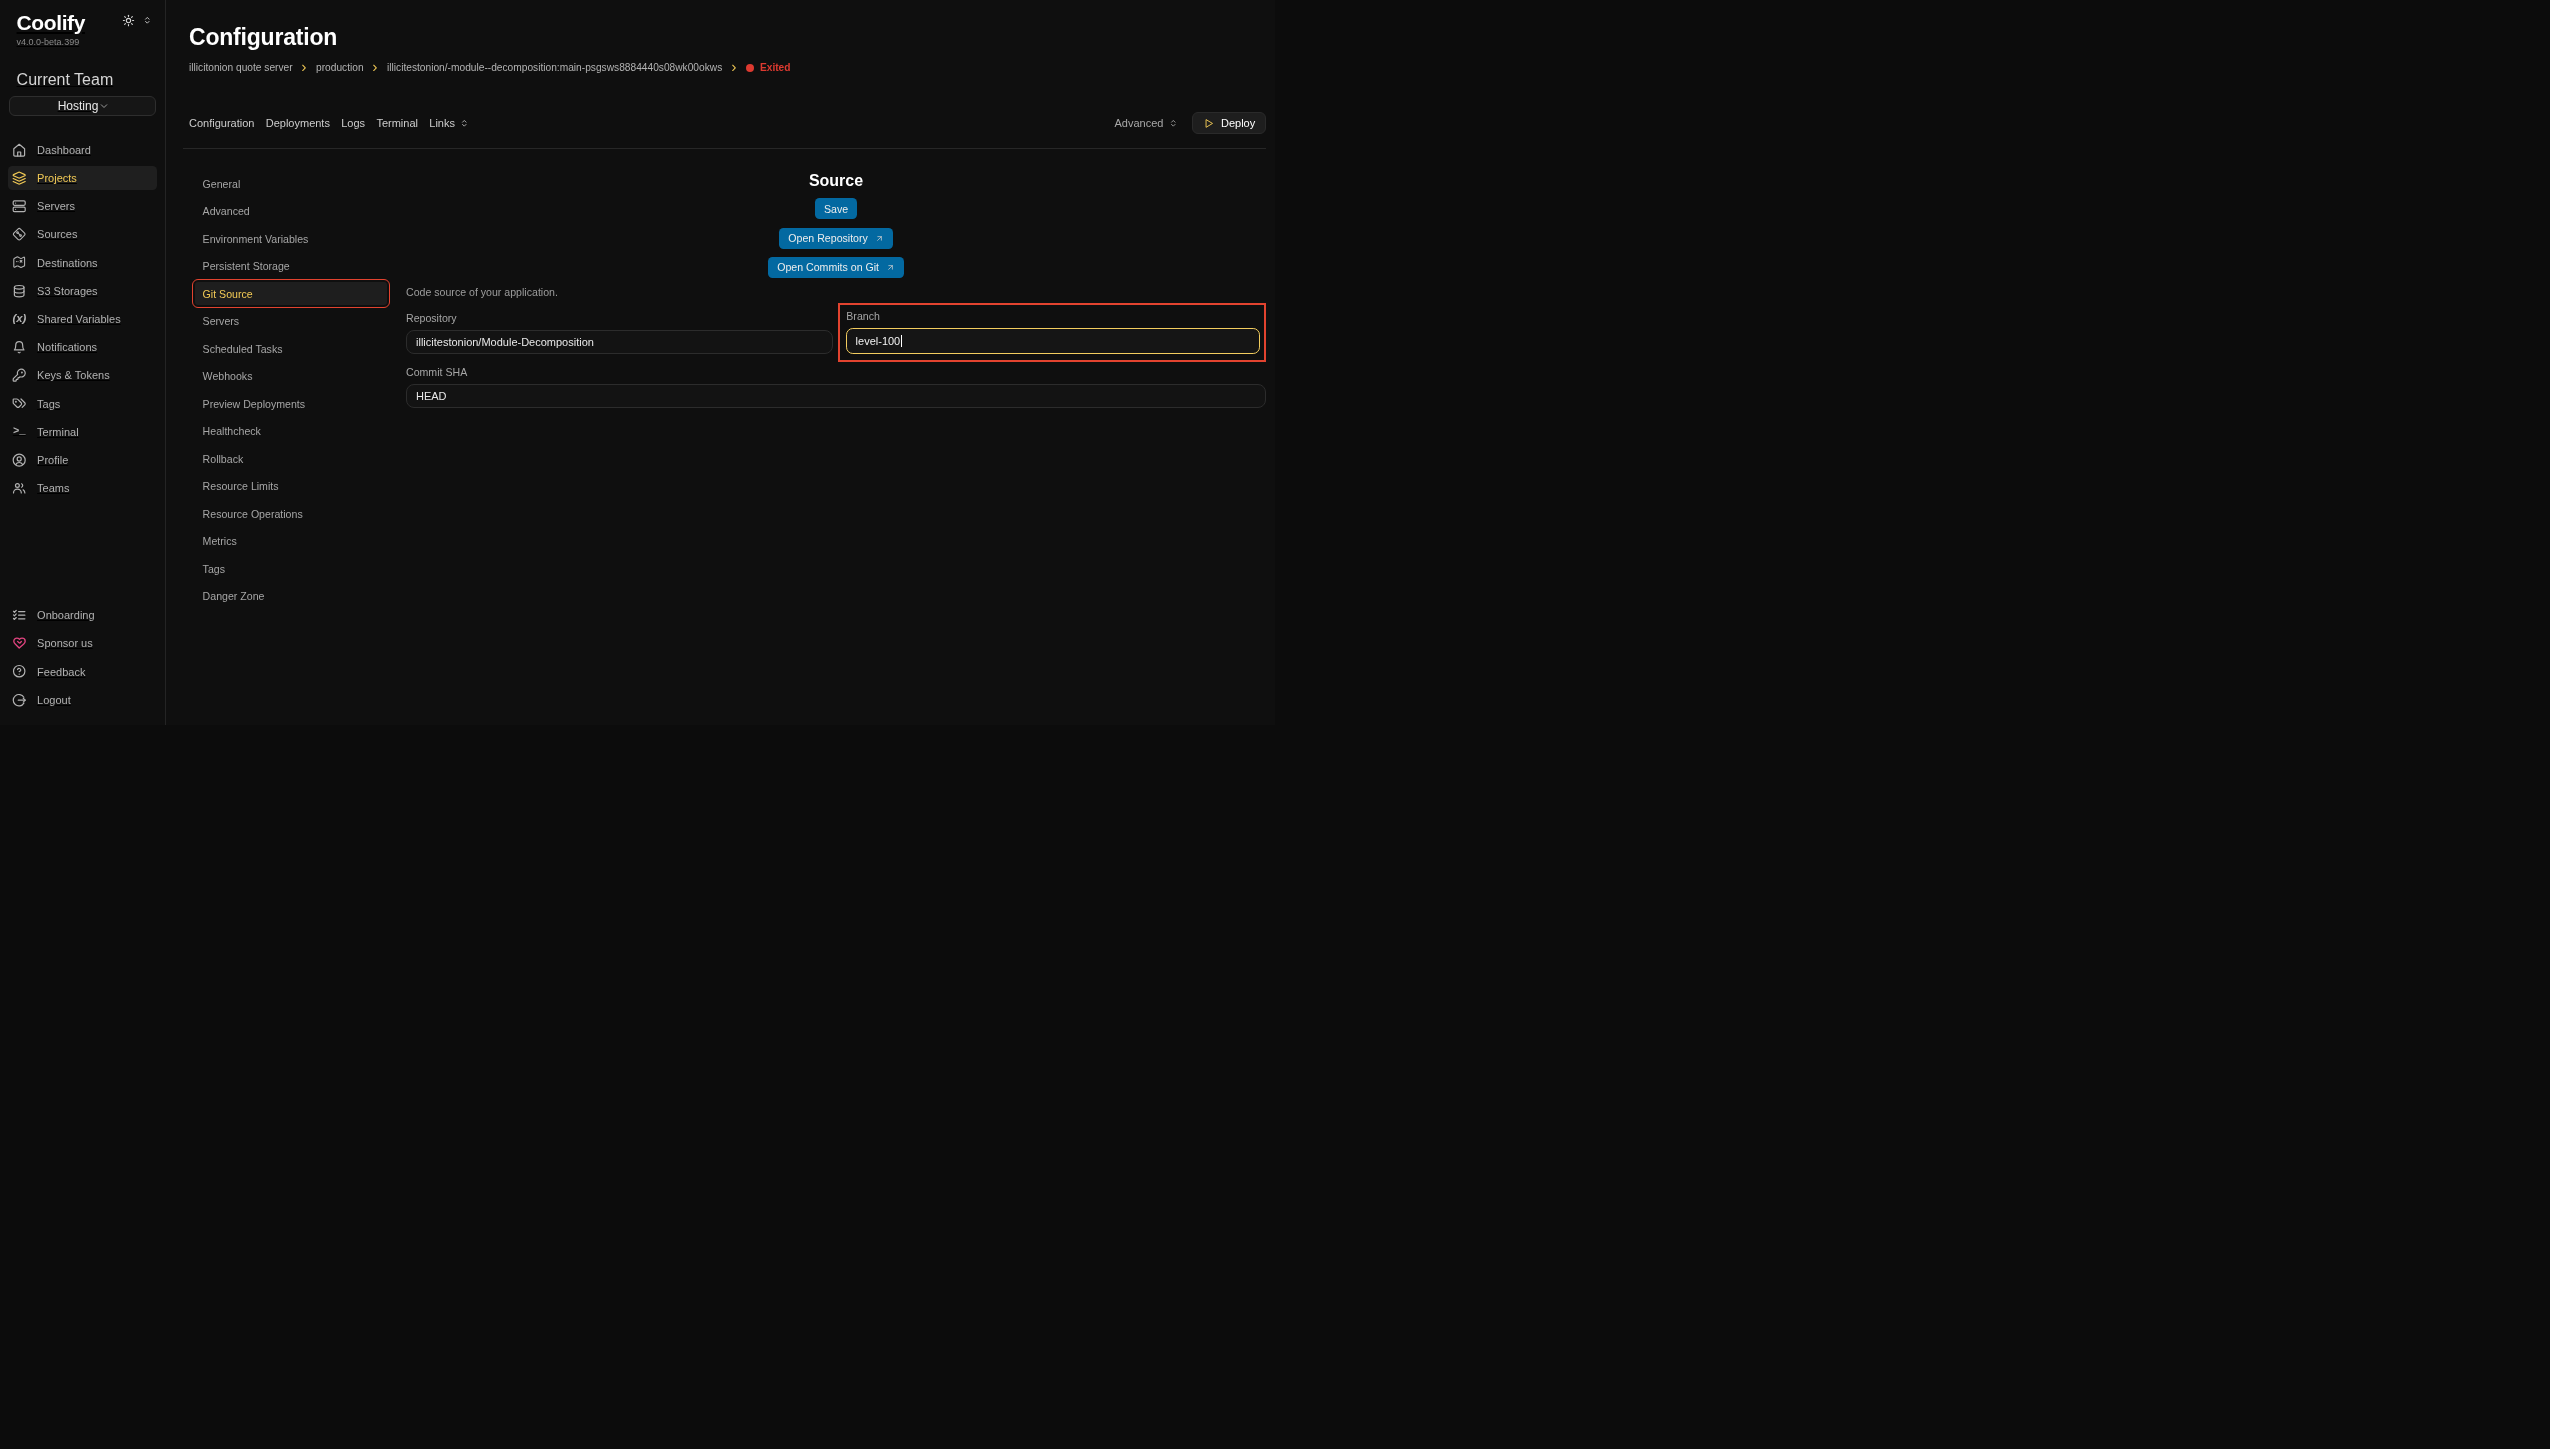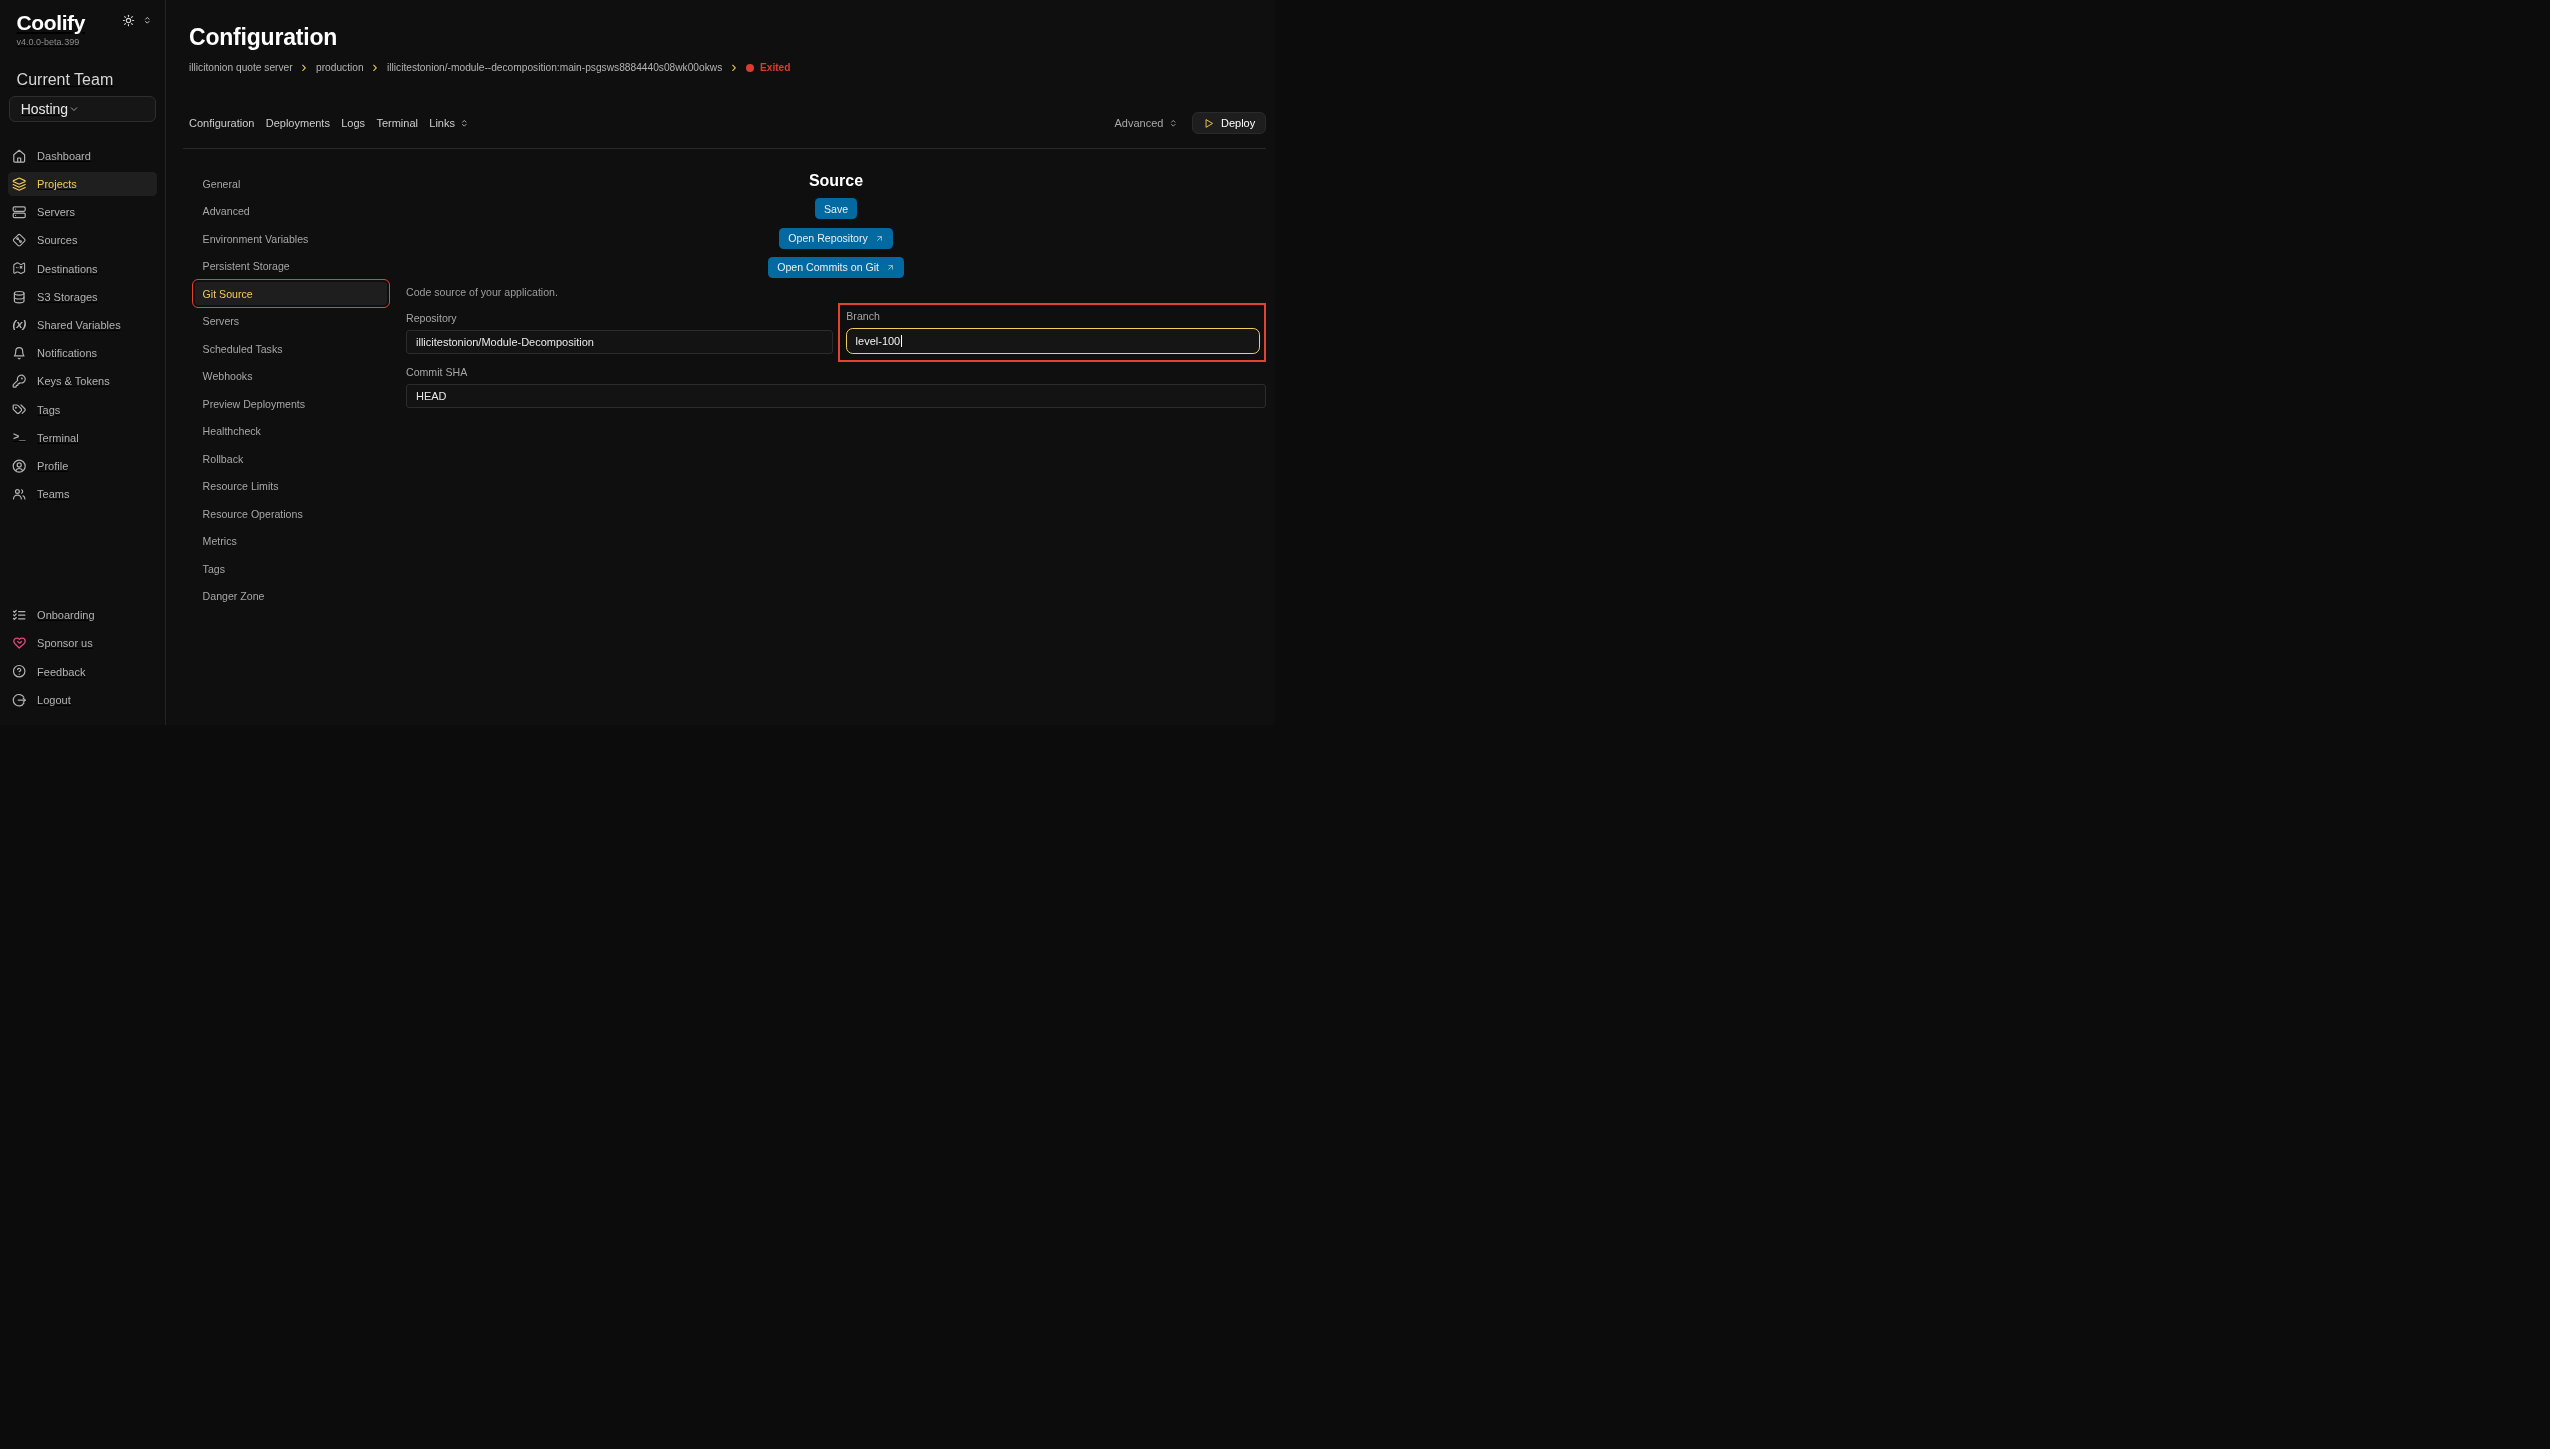--- a/index.html
+++ b/index.html
@@ -7,21 +7,21 @@
   body { font-family:"Liberation Sans", sans-serif; }
   .app { width:1275px; height:725px; background:#0f0f0f; display:flex; overflow:hidden; position:relative; }
 
   
   .sidebar { width:166px; height:100%; border-right:0.8px solid #242424; display:flex; flex-direction:column; padding:10.6px 7.6px 9px; flex-shrink:0;text-decoration:underline; }
   .logo-row { display:flex; justify-content:space-between; align-items:center; padding:0 4.5px 0 9px; }
   .logo { font-size:21px; font-weight:700; color:#ffffff; letter-spacing:-0.4px; }
   .theme-controls { display:flex; align-items:center; gap:7.6px; color:#d6d6d6; margin-top:-4.5px; }
   .version { padding-left:9px; font-size:9px; color:#8a8a8a; margin-top:2.3px; }
   .team-label { padding-left:9px; margin-top:24px; font-size:16px; color:#d6d6d6; }
-  .team-select { margin:6.8px 1.5px 0 1.5px; height:26px; background:#161616; border:0.8px solid #2e2e2e; border-radius:6px; display:flex; align-items:center; justify-content:flex-start; padding:0 7.6px 0 10.6px; color:#e8e8e8; font-size:14px; cursor:pointer; }
+  .team-select { margin:6.8px 1.5px 0 1.5px; height:20px; background:#161616; border:0.8px solid #2e2e2e; border-radius:6px; display:flex; align-items:center; justify-content:center; padding:0 7.6px 0 10.6px; color:#e8e8e8; font-size:12px; cursor:pointer; }
   .nav { margin-top:18px; }
   .sidebar-footer { margin-top:auto; }
   .nav-item { display:flex; align-items:center; gap:10.6px; height:24px; margin:4.2px 0; padding:0 6px 0 4.5px; border-radius:4.5px; color:#b2b2b2; font-size:11px; cursor:pointer; }
   .nav-item.active { background:#1f1f1f; color:var(--yellow,#f2ca55); }
   .icon { display:inline-flex; align-items:center; justify-content:center; }
   .icon svg { width:100%; height:100%; }
   .i19 { width:14.4px; height:14.4px; }
   .i17 { width:13px; height:13px; }
   .i16 { width:12px; height:12px; color:#9a9a9a; }
   .i14 { width:10.6px; height:10.6px; }
@@ -58,21 +58,21 @@
 
   .form-col { flex:1; margin-left:19px; min-width:0; }
   .source-header { display:flex; align-items:center; gap:8.3px;flex-direction:column; }
   .source-title { font-size:16px; font-weight:700; color:#ffffff; }
   .btn { background:#0369a1; border:none; border-radius:4.5px; height:21px; padding:0 9px; color:#ededed; font-size:10.6px; display:flex; align-items:center; gap:6.8px; cursor:pointer; }
   .btn .icon { color:#d0d0d0; }
   .source-desc { margin-top:7.6px; font-size:10.6px; color:#9c9c9c; }
 
   .form-row1 { display:flex; margin-top:13px; align-items:flex-start; }
   .field-label { font-size:10.6px; color:#a6a6a6; margin-bottom:4.5px; line-height:15px; }
-  .input { height:24px; background:#131313; border:0.8px solid #2c2c2c; border-radius:3px; display:flex; align-items:center; padding:0 9px; font-size:11px; color:#e9e9e9; }
+  .input { height:24px; background:#131313; border:0.8px solid #2c2c2c; border-radius:8px; display:flex; align-items:center; padding:0 9px; font-size:11px; color:#e9e9e9; }
   .repo-field { width:427px; }
   .repo-field .input, .commit-field .input { width:100%; }
   .branch-annotation { flex:1; margin-left:4.5px; margin-top:-7.6px; border:2.3px solid var(--red-annotation,#e2432f); padding:3.8px 4.5px 5.3px 6.8px; }
   .branch-input { height:26px; background:#151515; border:1.9px solid #f3cd5f; border-radius:6.8px; display:flex; align-items:center; padding:0 8.3px; font-size:11px; color:#f2f2f2; }
   .caret { display:inline-block; width:1.1px; height:12px; background:#ffffff; margin-left:0.8px; }
   .commit-field { margin-top:3px; }
 </style>
 </head>
 <body>
 

